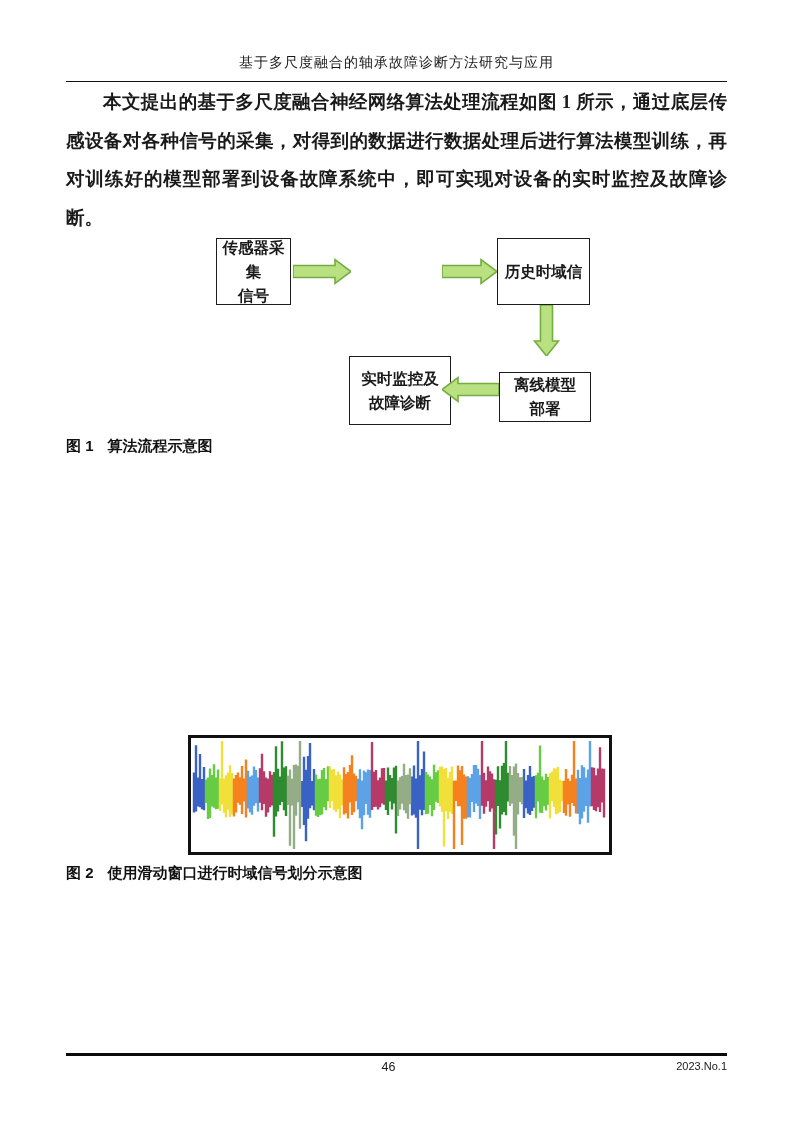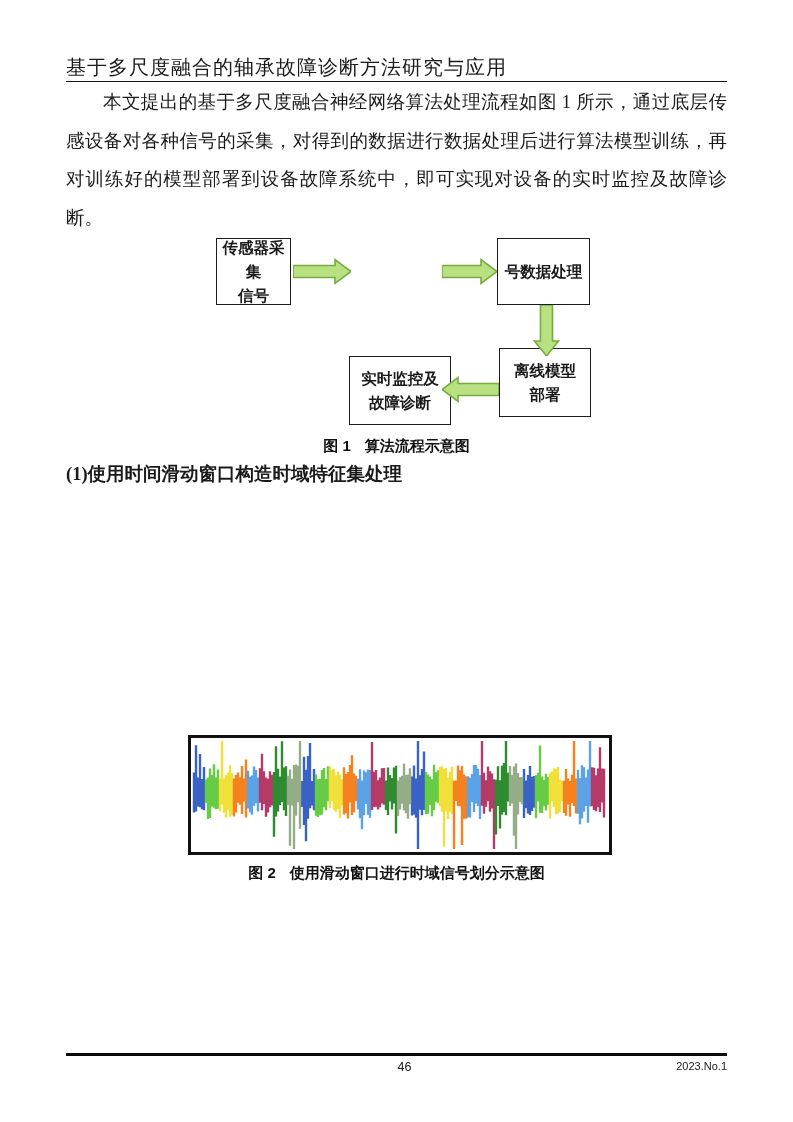--- a/index.html
+++ b/index.html
@@ -3,65 +3,65 @@
 <meta charset="utf-8">
 <style>
   html,body { margin:0; padding:0; background:#ffffff; }
   .page {
     position:relative; width:793px; height:1122px; background:#ffffff;
     font-family:"Liberation Serif","DejaVu Serif",serif; color:#1a1a1a;
     overflow:hidden;
   }
   .header-title {
     position:absolute; top:54px; left:66px; width:661px;
-    text-align:left; font-size:20px; letter-spacing:1px;
+    text-align:center; font-size:14px; letter-spacing:1px;
   }
   .header-rule {
     position:absolute; top:81px; left:66px; width:661px; height:0;
     border-top:1.6px solid #111;
   }
   .para {
     position:absolute; left:66px; width:661px; margin:0;
     font-size:18.5px; line-height:38.5px; text-align:justify;
   }
-  .indent { text-indent:2em; }
+  .indent { text-indent:2em;font-weight:bold; }
   .fill-last { text-align-last:justify; }
   .heading {
     position:absolute; left:66px; width:661px; margin:0;
     font-size:18.5px; line-height:26px;
   }
   
   .flowchart { position:absolute; left:200px; top:236px; width:392px; height:191px; }
   .flow-node {
     position:absolute; box-sizing:border-box; border:1.8px solid #1c1c1c; background:#fff;
     display:flex; align-items:center; justify-content:center; text-align:center;
     font-size:15.5px; font-weight:bold; line-height:24px;
   }
   .flow-node span { white-space:pre-line; }
   .flow-arrow { position:absolute; }
   
   .caption {
-    position:absolute; left:66px; width:661px; text-align:center;
+    position:absolute; left:66px; width:661px; text-align:left;
     font-family:"Liberation Sans","DejaVu Sans",sans-serif;
     font-weight:bold; font-size:15px; color:#111;
   }
   .cap-gap { display:inline-block; width:14px; }
   
   .waveform-frame {
     position:absolute; left:188px; top:735px; width:418px; height:114px;
     border:3px solid #111; background:#fff;
   }
   .waveform-frame svg { display:block; }
   
   .footer-rule {
     position:absolute; top:1053px; left:66px; width:661px; height:0;
     border-top:3px solid #0a0a0a;
   }
   .footer-pageno {
-    position:absolute; top:1060px; left:74px; width:661px; text-align:center;
+    position:absolute; top:1060px; left:58px; width:661px; text-align:center;
     font-family:"Liberation Sans","DejaVu Sans",sans-serif; font-size:12.5px;
   }
   .footer-issue {
     position:absolute; top:1060px; right:66px;
     font-family:"Liberation Sans","DejaVu Sans",sans-serif; font-size:11px;
   }
 </style>
 </head>
 <body>
 
@@ -71,23 +71,23 @@
   <div class="header-rule"></div>
 
   <p class="para indent" style="top:83px">本文提出的基于多尺度融合神经网络算法处理流程如图 1 所示，通过底层传感设备对各种信号的采集，对得到的数据进行数据处理后进行算法模型训练，再对训练好的模型部署到设备故障系统中，即可实现对设备的实时监控及故障诊断。</p>
 
   <div class="flowchart">
     <div class="flow-node" style="left:16px;top:2px;width:75px;height:67px">
       <span>传感器采集
 信号</span>
     </div>
     <div class="flow-node" style="left:297px;top:2px;width:93px;height:67px">
-      <span>号数据处理</span>
+      <span>历史时域信</span>
     </div>
-    <div class="flow-node" style="left:299px;top:112px;width:92px;height:69px">
+    <div class="flow-node" style="left:299px;top:136px;width:92px;height:50px">
       <span>离线模型
 部署</span>
     </div>
     <div class="flow-node" style="left:149px;top:120px;width:102px;height:69px">
       <span>实时监控及
 故障诊断</span>
     </div>
 
     <svg class="flow-arrow" style="left:93px;top:19px" width="58" height="33">
       <polygon points="0,10.5 42,10.5 42,4.5 58,16.5 42,28.5 42,22.5 0,22.5" stroke-width="1.6" fill="#b9e181" stroke="#76ad41"></polygon>
@@ -100,21 +100,20 @@
     </svg>
     <svg class="flow-arrow" style="left:242px;top:137px" width="57" height="33">
       <polygon points="57,10.5 16,10.5 16,4.5 0,16.5 16,28.5 16,22.5 57,22.5" stroke-width="1.6" fill="#b9e181" stroke="#76ad41"></polygon>
     </svg>
   </div>
 
   <div class="caption" style="top:437px">
     <span>图 1</span><span class="cap-gap"></span><span>算法流程示意图</span>
   </div>
 
-  <h3 class="heading" style="top:461px">(1)使用时间滑动窗口构造时域特征集处理</h3>
 
 
   <div class="waveform-frame">
     <svg width="418" height="114" viewBox="0 0 418 114">
         <path d="M3 34.4V74.4M5 7.2V73.5M7 39.6V68.6M9 15.9V69.3M11 41.0V71.2M13 29.0V72.2M111 42.9V69.1M113 18.7V87.0M115 31.7V103.3M117 18.0V80.8M119 5.0V70.2M121 42.9V67.5M123 30.9V72.3M221 38.6V77.6M223 27.6V76.5M225 40.6V79.8M227 3.0V111.0M229 37.3V71.7M231 31.1V77.2M233 13.4V71.9M333 31.1V80.0M335 42.4V70.3M337 36.9V75.5M339 27.9V77.1M341 38.8V73.0M343 38.0V69.8" stroke="#3a62c4" stroke-width="2.4" fill="none"></path>
         <path d="M15 41.5V65.0M17 39.5V81.0M19 30.5V80.0M21 36.9V68.5M23 26.2V69.7M25 39.5V71.2M27 31.5V70.8M125 36.4V77.7M127 41.3V79.0M129 40.8V77.2M131 32.0V76.5M133 30.0V69.3M135 41.1V72.3M137 28.2V63.3M235 33.9V76.2M237 36.4V75.8M239 38.4V67.1M241 41.3V78.2M243 26.7V72.0M245 34.2V63.8M247 32.2V65.1M345 37.3V80.3M347 34.7V63.4M349 7.4V74.7M351 38.5V75.1M353 41.9V68.3M355 35.8V72.4M357 38.9V66.7" stroke="#66cc44" stroke-width="2.4" fill="none"></path>
         <path d="M29 40.5V73.1M31 3.0V66.4M33 40.5V74.8M35 37.3V79.5M37 34.5V71.8M39 27.2V79.1M41 34.9V76.4M139 28.5V69.9M141 31.8V63.2M143 30.9V72.1M145 37.2V74.1M147 33.4V71.2M149 36.4V79.9M151 41.4V67.3M249 28.7V68.5M251 28.5V73.8M253 31.1V108.6M255 30.0V73.3M257 39.7V81.0M259 33.8V73.8M261 28.6V75.9M359 35.3V80.5M361 33.6V63.3M363 30.2V68.9M365 30.8V76.3M367 29.0V75.5M369 41.5V74.1M371 42.8V63.3" stroke="#f2e03a" stroke-width="2.4" fill="none"></path>
         <path d="M43 40.4V78.6M45 37.1V74.4M47 34.5V64.8M49 39.2V66.7M51 28.1V75.9M53 40.5V63.5M55 21.4V79.5M153 29.2V76.5M155 36.1V75.2M157 34.1V80.4M159 26.9V64.6M161 17.2V76.9M163 35.6V74.2M165 37.7V63.2M263 42.7V111.0M265 42.6V63.1M267 27.5V68.2M269 32.3V68.3M271 28.0V106.9M273 36.6V80.8M275 38.5V80.7M373 42.8V75.1M375 31.1V77.7M377 40.6V66.4M379 42.9V78.7M381 36.8V64.9M383 3.0V67.9M385 40.5V75.5" stroke="#f5821f" stroke-width="2.4" fill="none"></path>
         <path d="M57 32.8V70.6M59 38.8V74.2M61 37.5V76.8M63 28.6V67.8M65 32.1V65.3M67 39.6V73.5M167 40.7V71.4M169 31.2V80.2M171 42.4V91.3M173 32.5V77.2M175 34.2V66.0M177 31.5V76.7M179 32.0V79.8M277 38.3V79.6M279 39.8V79.6M281 36.0V64.1M283 27.0V74.1M285 26.9V65.6M287 30.8V68.1M289 36.9V80.9M387 31.8V75.7M389 40.0V86.3M391 27.2V80.5M393 29.3V73.7M395 39.6V68.0M397 31.6V84.7M399 3.0V68.4" stroke="#5ba3e6" stroke-width="2.4" fill="none"></path>
         <path d="M69 30.3V64.8M71 15.8V72.2M73 33.2V66.0M75 39.4V78.8M77 40.7V74.4M79 33.2V69.3M81 36.8V67.5M181 4.0V71.9M183 33.8V68.9M185 32.1V68.7M187 42.3V71.5M189 39.6V69.2M191 30.2V65.5M193 30.0V66.8M291 3.0V67.7M293 34.7V75.8M295 42.3V68.7M297 28.6V63.3M299 33.2V73.8M301 35.4V70.6M303 41.2V111.0M401 29.2V68.3M403 29.8V72.0M405 37.3V73.3M407 30.5V69.3M409 9.2V74.1M411 30.4V64.5M413 30.7V79.6" stroke="#b53a68" stroke-width="2.4" fill="none"></path>

